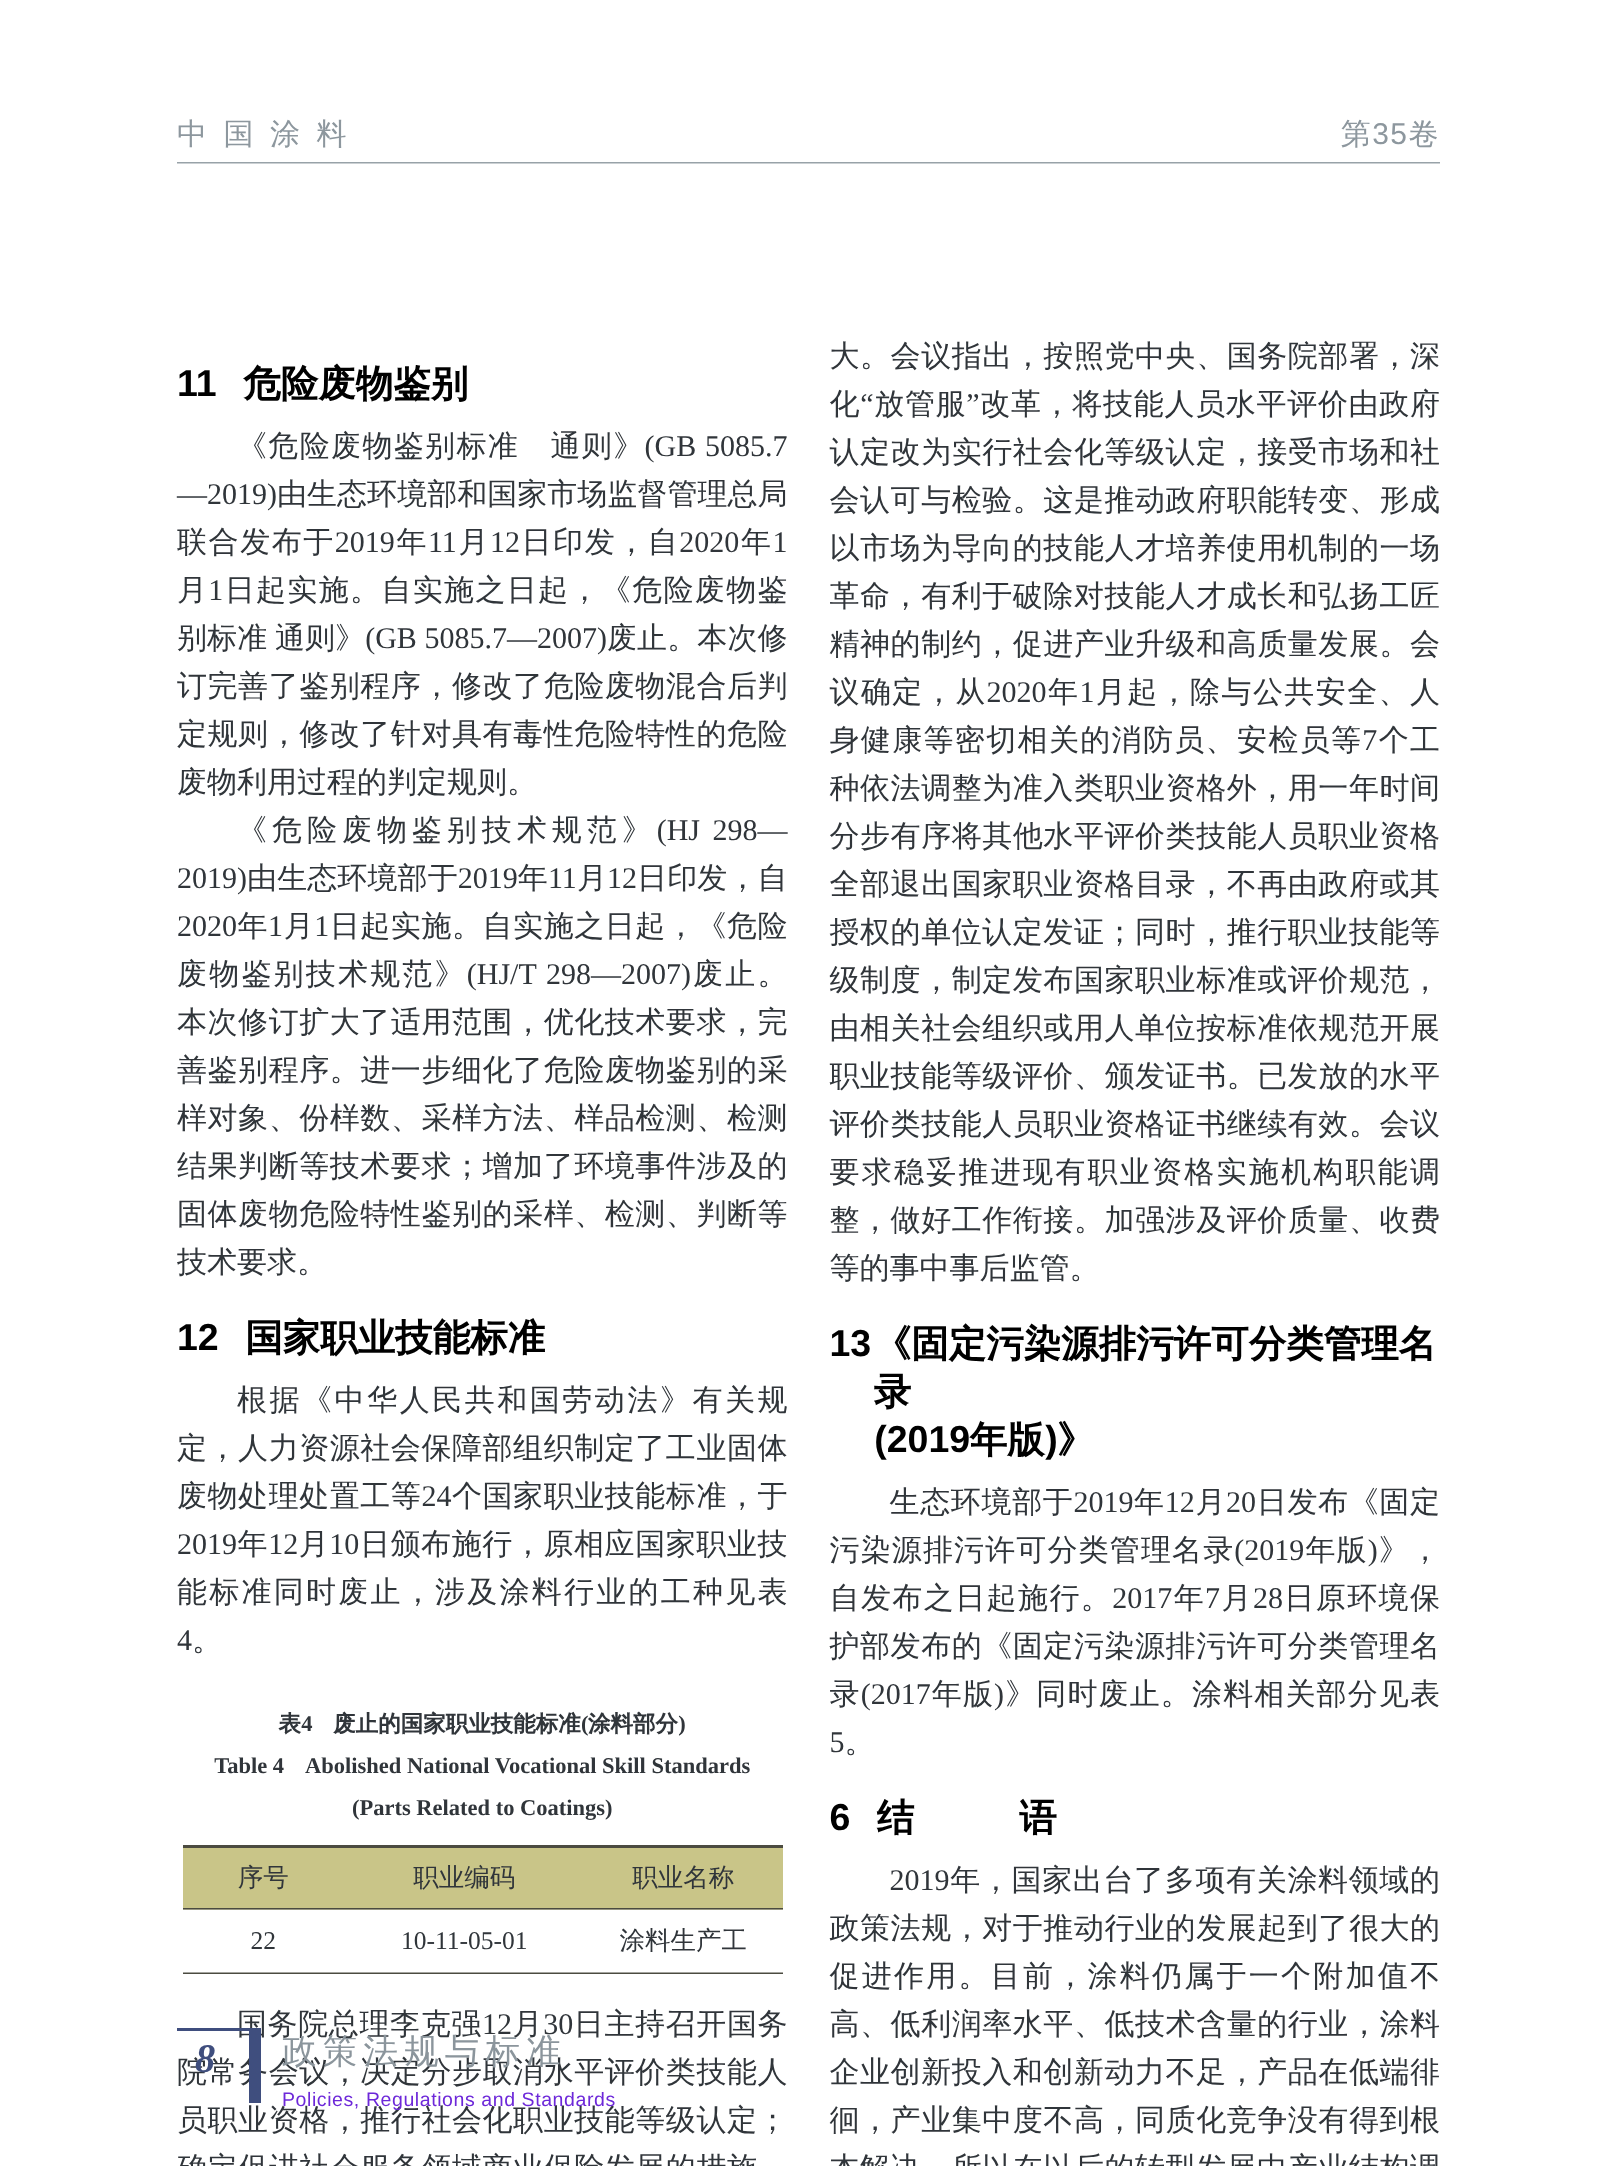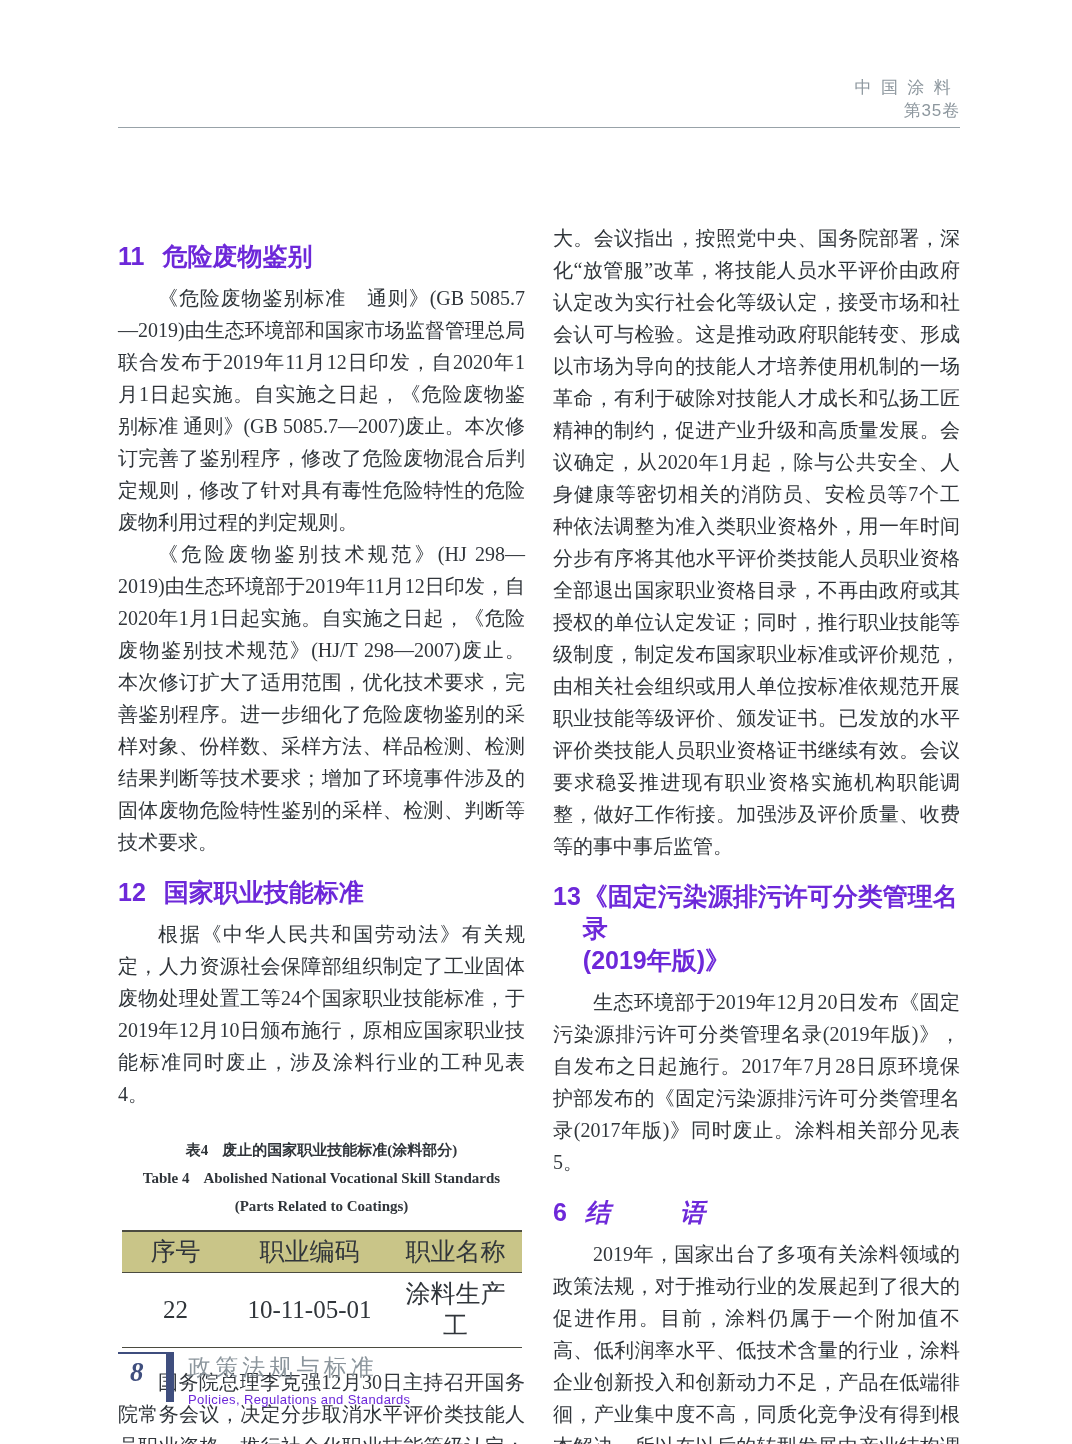--- a/index.html
+++ b/index.html
@@ -11,57 +11,56 @@
     font-family:"Liberation Serif","DejaVu Serif",serif;
     color:#30353a;
     overflow:hidden;
   }
   
   .page-header{
     position:absolute;top:76px;left:118px;right:112px;
     display:flex;justify-content:space-between;align-items:flex-end;
     padding-bottom:5px;
     border-bottom:1.5px solid #98a2a8;
-    font-size:17px;color:#8d979e;
+    font-size:20px;color:#8d979e;
     font-family:"Liberation Sans","DejaVu Sans",sans-serif;
-    flex-direction:column;
   }
   .journal-name{letter-spacing:0.55em;}
   .volume-no{letter-spacing:0.05em;}
   
   .columns{
     position:absolute;top:222px;left:118px;right:112px;
     display:flex;gap:28px;
   }
   .col{width:407px;font-size:20px;line-height:32px;text-align:justify;}
   .para{margin:0;text-indent:2em;}
   .para.cont{text-indent:0;}
   
   .sec-head{
     display:flex;gap:18px;align-items:flex-start;
     margin:18px 0 10px 0;
     font-family:"Liberation Sans","DejaVu Sans",sans-serif;
     font-weight:bold;font-size:25px;line-height:32px;
-    color:#6d28d9;text-align:left;
+    color:#000000;text-align:left;
   }
   .sec-head .sec-no{flex:0 0 auto;}
   .sec-head.tight{gap:2px;}
   .sec-title-wrap{display:block;}
   .sec-title-line{display:block;}
-  .wide-gap{letter-spacing:0.9em;font-style:italic;}
+  .wide-gap{letter-spacing:0.9em;}
   
   .table-block{margin:26px 0 18px 0;}
   .tbl-caption{
     text-align:center;font-weight:bold;font-size:15px;line-height:28px;
     text-indent:0;
   }
   .cap-label{margin-right:14px;}
   table.t4{
     width:400px;margin:10px auto 0 auto;border-collapse:collapse;
-    font-size:25px;
+    font-size:17px;
   }
   table.t4 thead tr{background:#c9c588;}
   table.t4 th{
     font-weight:normal;padding:4px 6px;text-align:center;
     border-top:2.5px solid #4b4b40;border-bottom:1.8px solid #4b4b40;
   }
   table.t4 td{
     padding:5px 6px;text-align:center;
     border-bottom:1.8px solid #4b4b40;
   }

